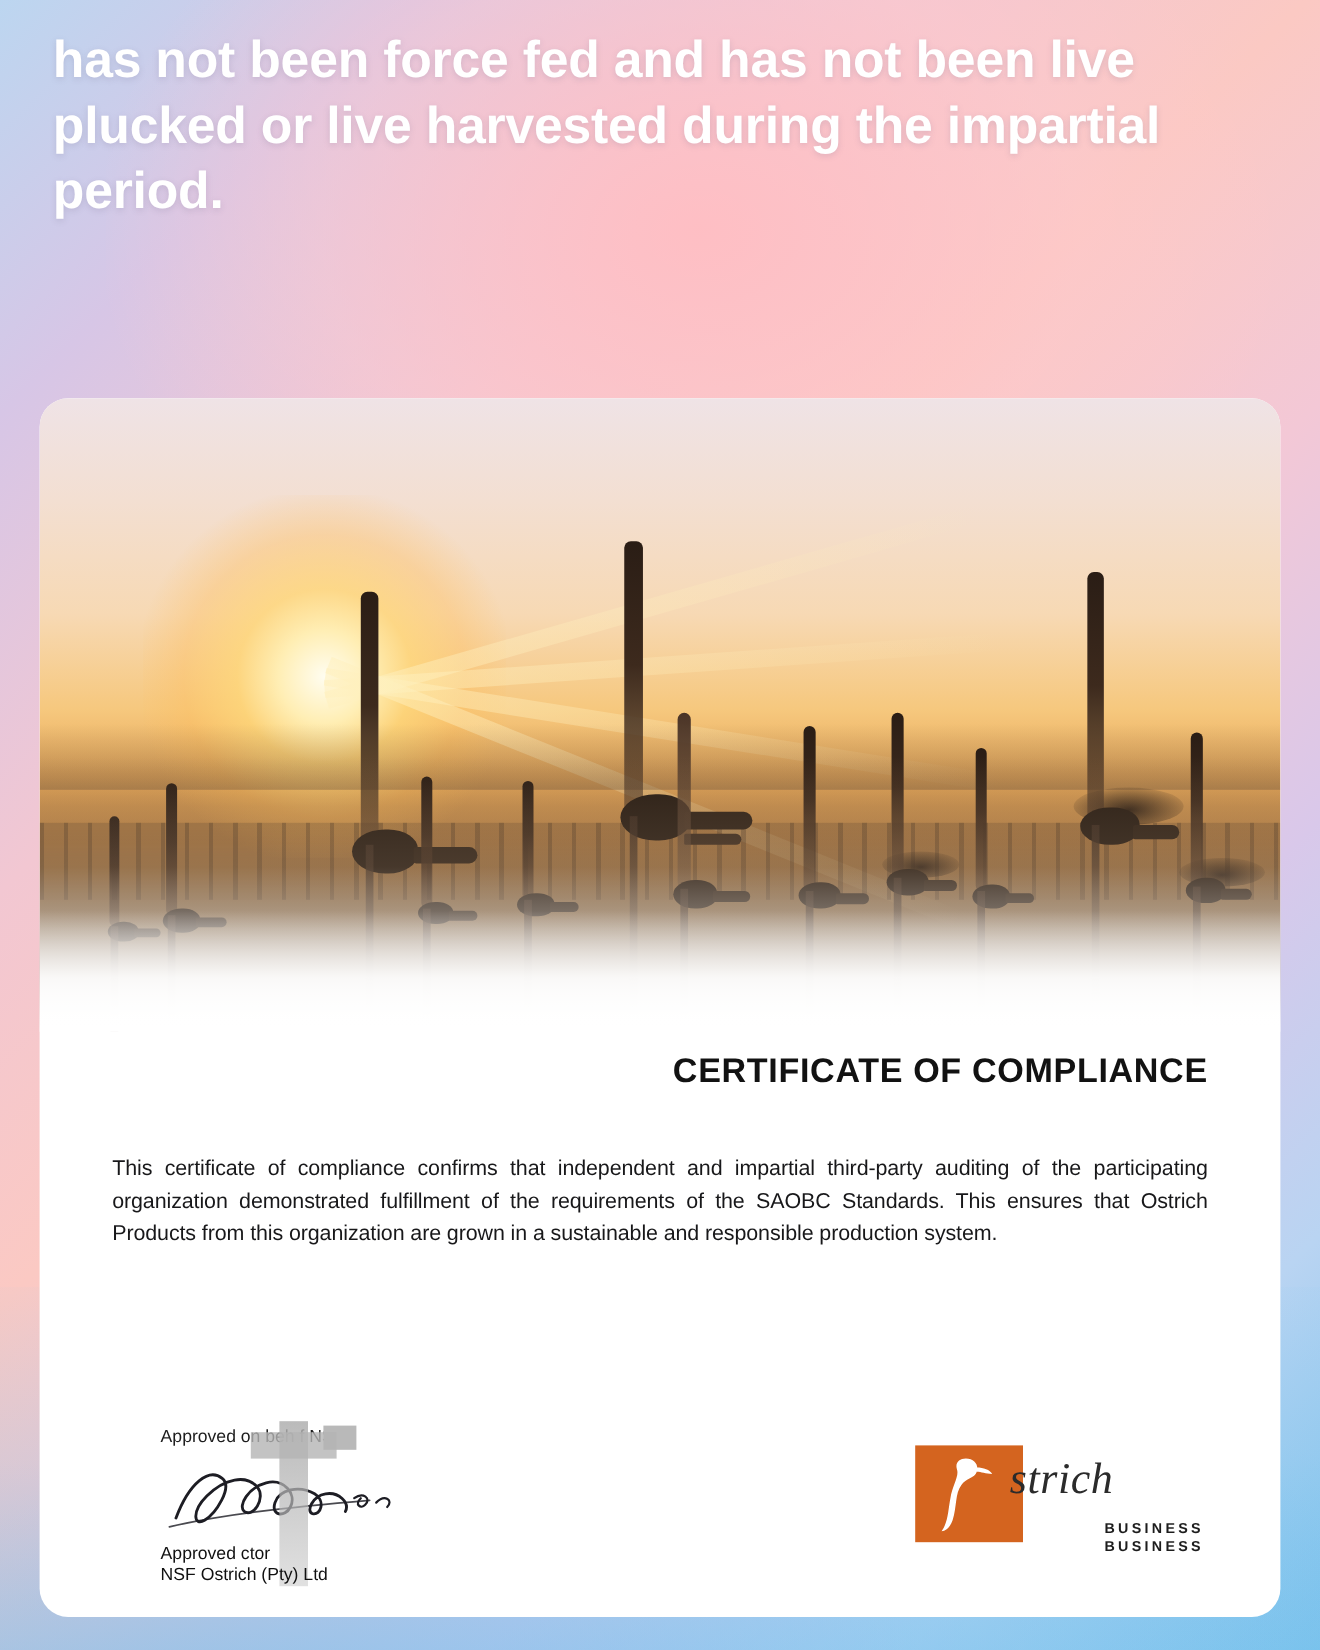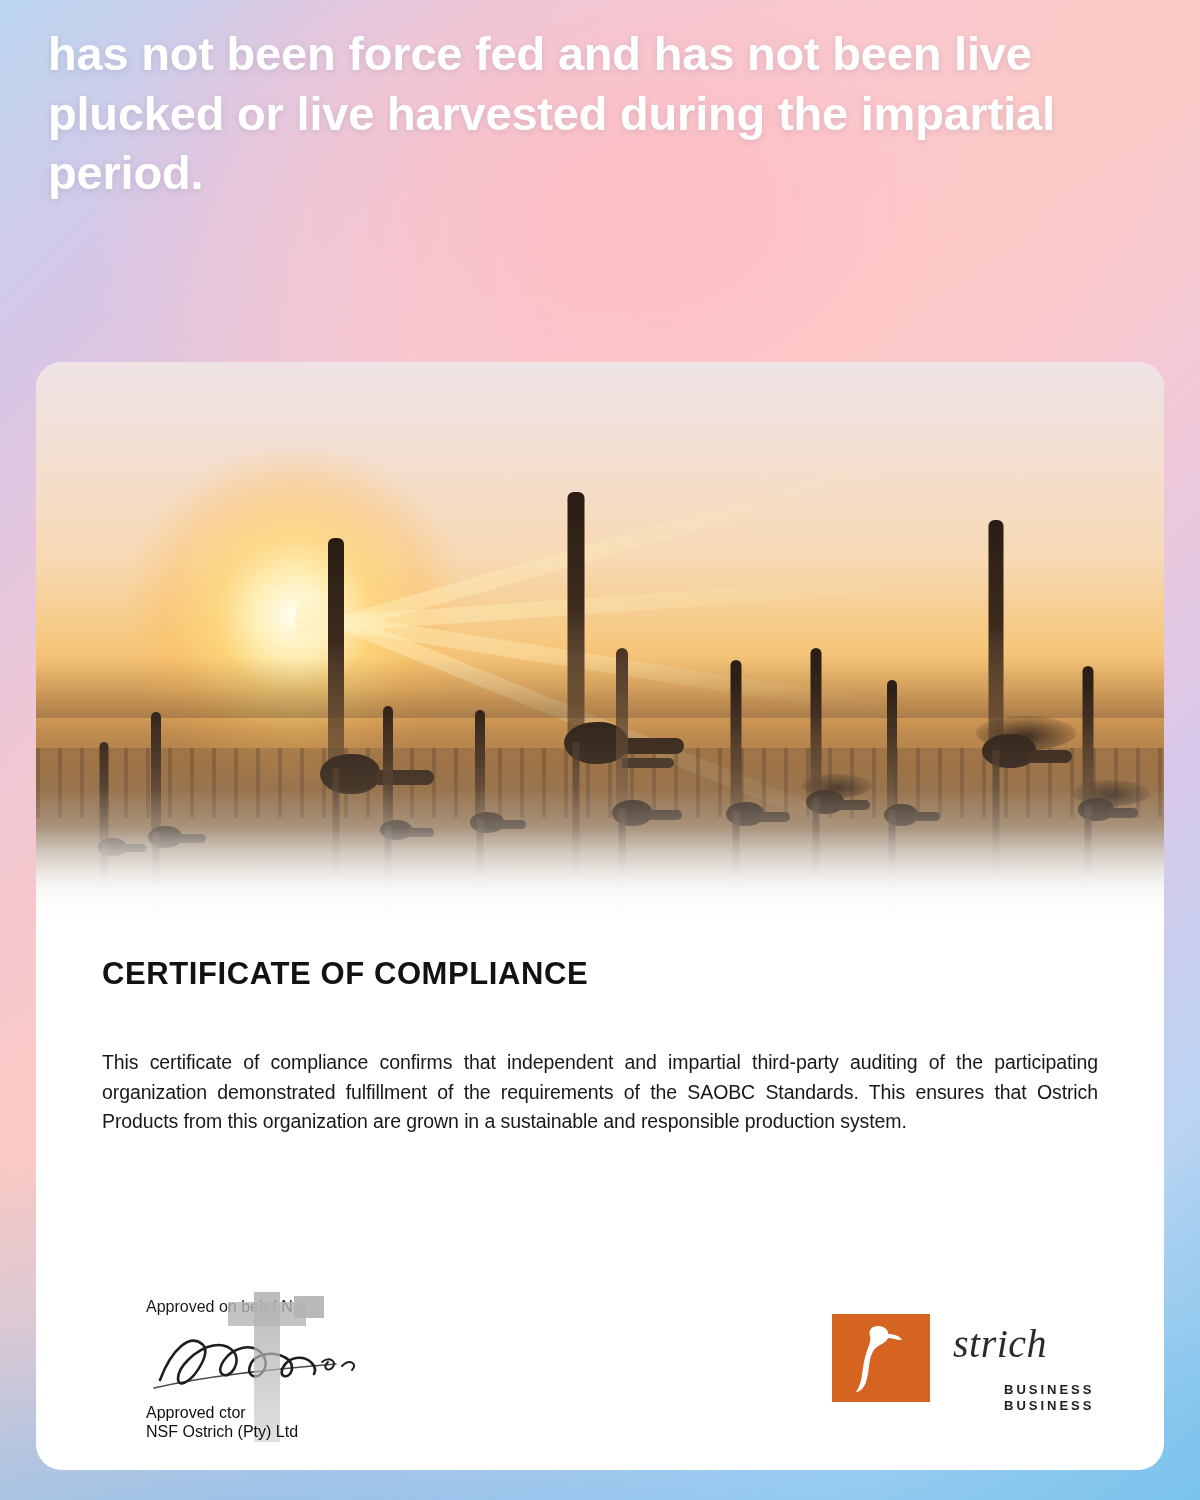--- a/index.html
+++ b/index.html
@@ -222,21 +222,21 @@
   }
 
   
   #cert-body {
     position: relative;
     padding: 0 66px;
   }
 
   #cert-title {
     margin-top: 18px;
-    text-align: left;
+    text-align: right;
     font-size: 31px;
     font-weight: 700;
     letter-spacing: 0.6px;
     color: #121212;
   }
 
   #cert-paragraph {
     margin-top: 56px;
     font-size: 19.5px;
     line-height: 1.52;
@@ -349,21 +349,20 @@
   }
   #obc-word {
     position: absolute;
     left: 86px;
     top: 6px;
     font-family: "Liberation Serif", serif;
     font-style: italic;
     font-size: 40px;
     color: #2b2b2b;
     letter-spacing: 0.5px;
-    margin-left: 35px;
   }
   #obc-sub {
     position: absolute;
     left: 172px;
     bottom: 8px;
     font-size: 13px;
     letter-spacing: 3px;
     line-height: 1.25;
     color: #1d1d1d;
     font-weight: 700;

